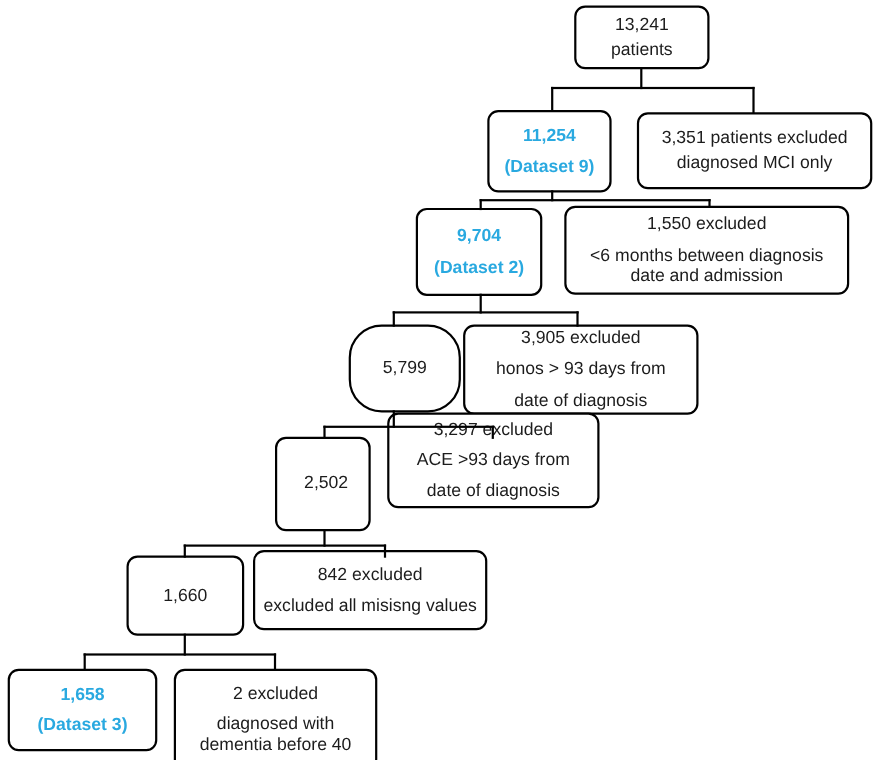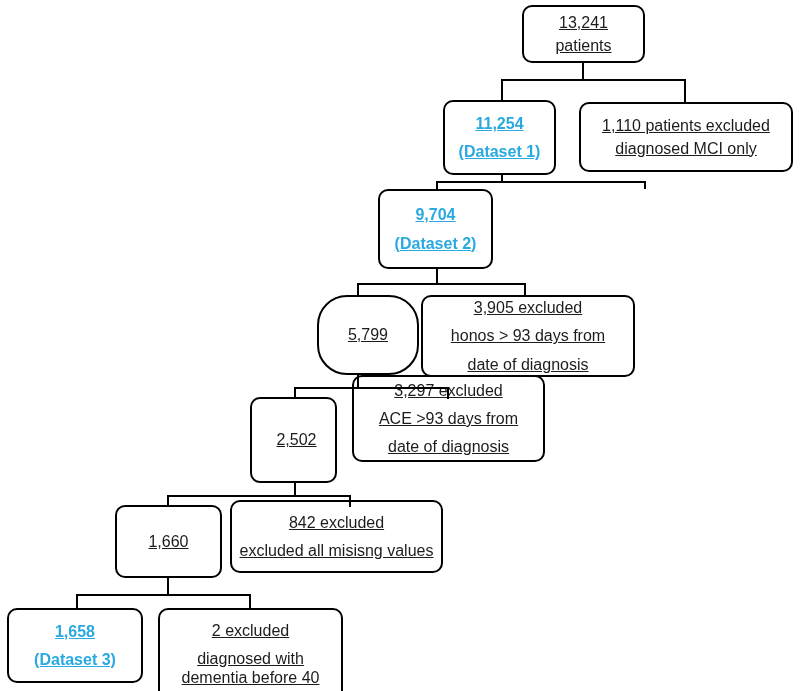--- a/index.html
+++ b/index.html
@@ -6,21 +6,20 @@
   .canvas {
     position:relative; width:800px; height:691px; background:#ffffff;
     font-family:"Liberation Sans", sans-serif; overflow:hidden;
   }
   .box {
     position:absolute; box-sizing:border-box;
     border:2px solid #000000; border-radius:10px; background:#ffffff;
     display:flex; flex-direction:column; align-items:center; justify-content:center;
     text-align:center; font-size:16px; line-height:1.2; color:#1c1c1c;
     padding:2px 4px;
-    text-decoration:underline;
   }
   .box p { margin:4.5px 0; }
   .box p.tight { margin-top:-5px; }
   .box.lh-tight p { margin:1.5px 0; }
   .box.accent { color:#29a9e0; font-weight:bold; }
   .line { position:absolute; background:#000000; }
 
   
   .n0  { left:522px; top:5px;   width:123px; height:58px; }
   .n1  { left:443px; top:100px; width:113px; height:75px; }
@@ -41,33 +40,38 @@
 
 <div class="canvas">
 
   <div class="box n0 lh-tight">
     <p>13,241</p>
     <p>patients</p>
   </div>
 
   <div class="box n1 accent">
     <p>11,254</p>
-    <p>(Dataset 1)</p>
+    <p>(Dataset 9)</p>
   </div>
 
   <div class="box n2 lh-tight">
-    <p>1,110 patients excluded</p>
+    <p>3,351 patients excluded</p>
     <p>diagnosed MCI only</p>
   </div>
 
   <div class="box n3 accent">
     <p>9,704</p>
     <p>(Dataset 2)</p>
   </div>
 
+  <div class="box n4">
+    <p>1,550 excluded</p>
+    <p>&lt;6 months between diagnosis</p>
+    <p class="tight">date and admission</p>
+  </div>
 
   <div class="box n5">
     <p>5,799</p>
   </div>
 
   <div class="box n6">
     <p>3,905 excluded</p>
     <p>honos &gt; 93 days from</p>
     <p>date of diagnosis</p>
   </div>

